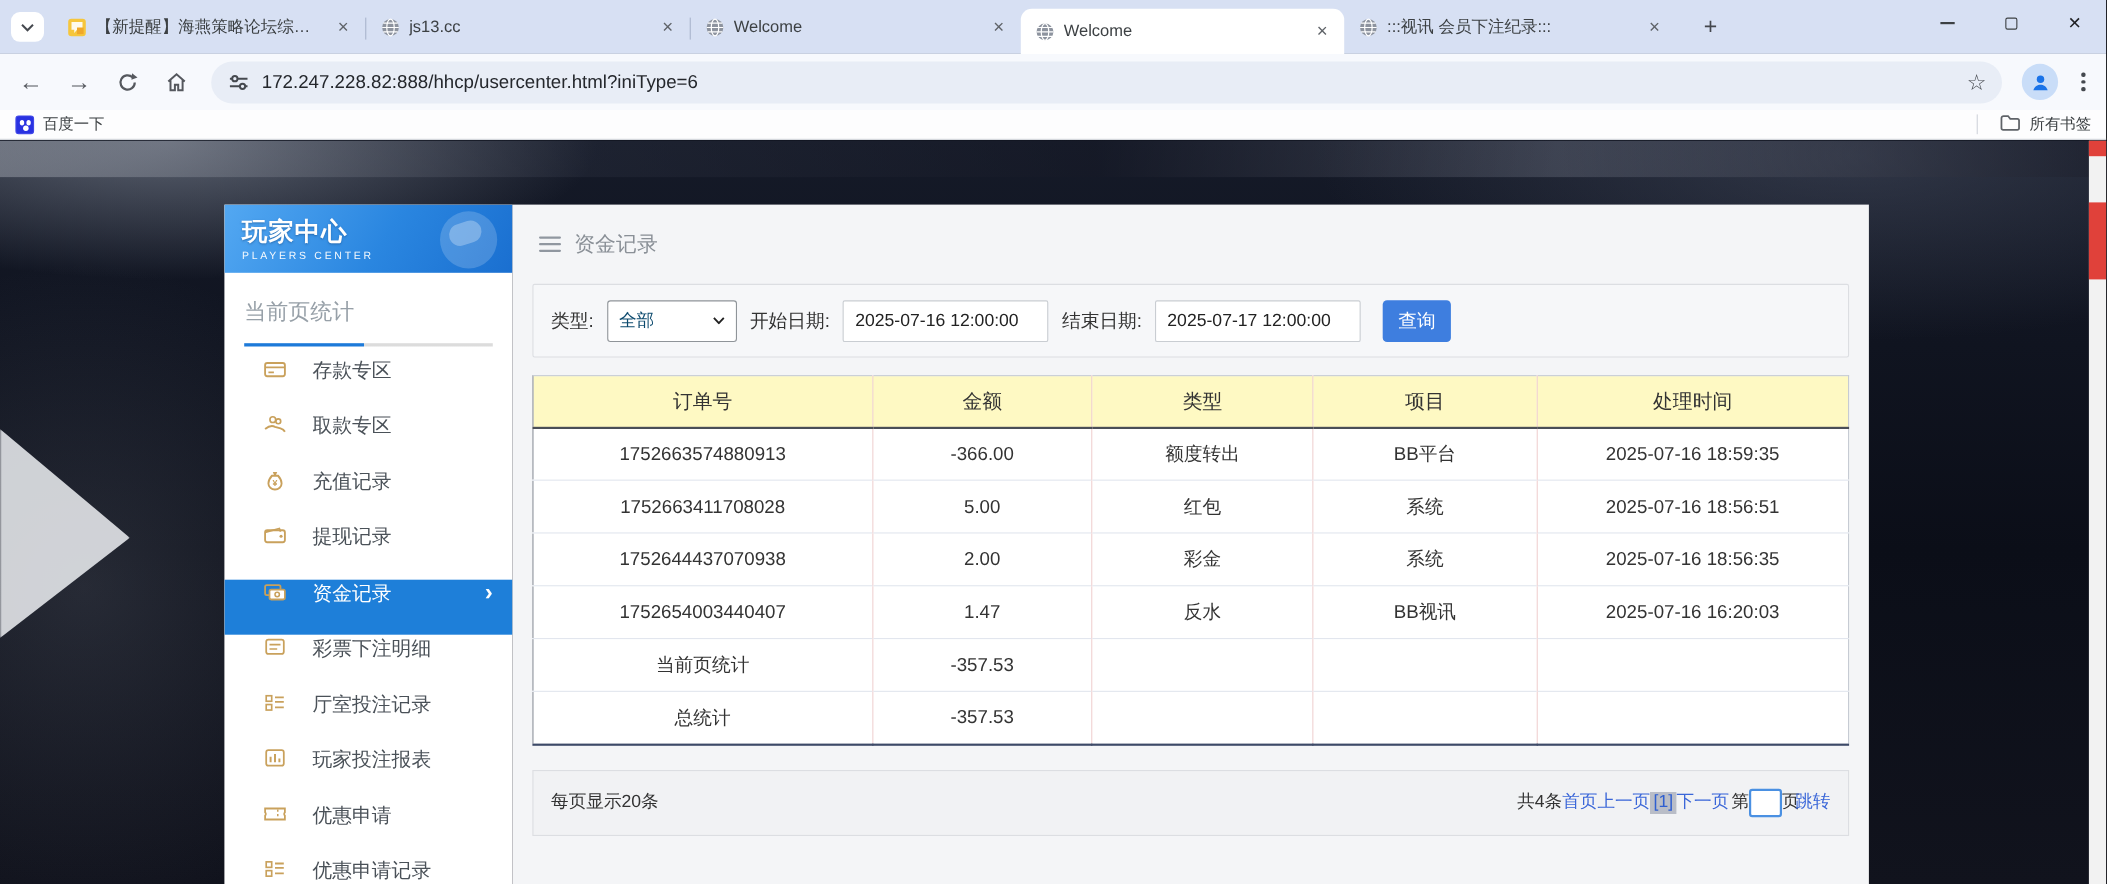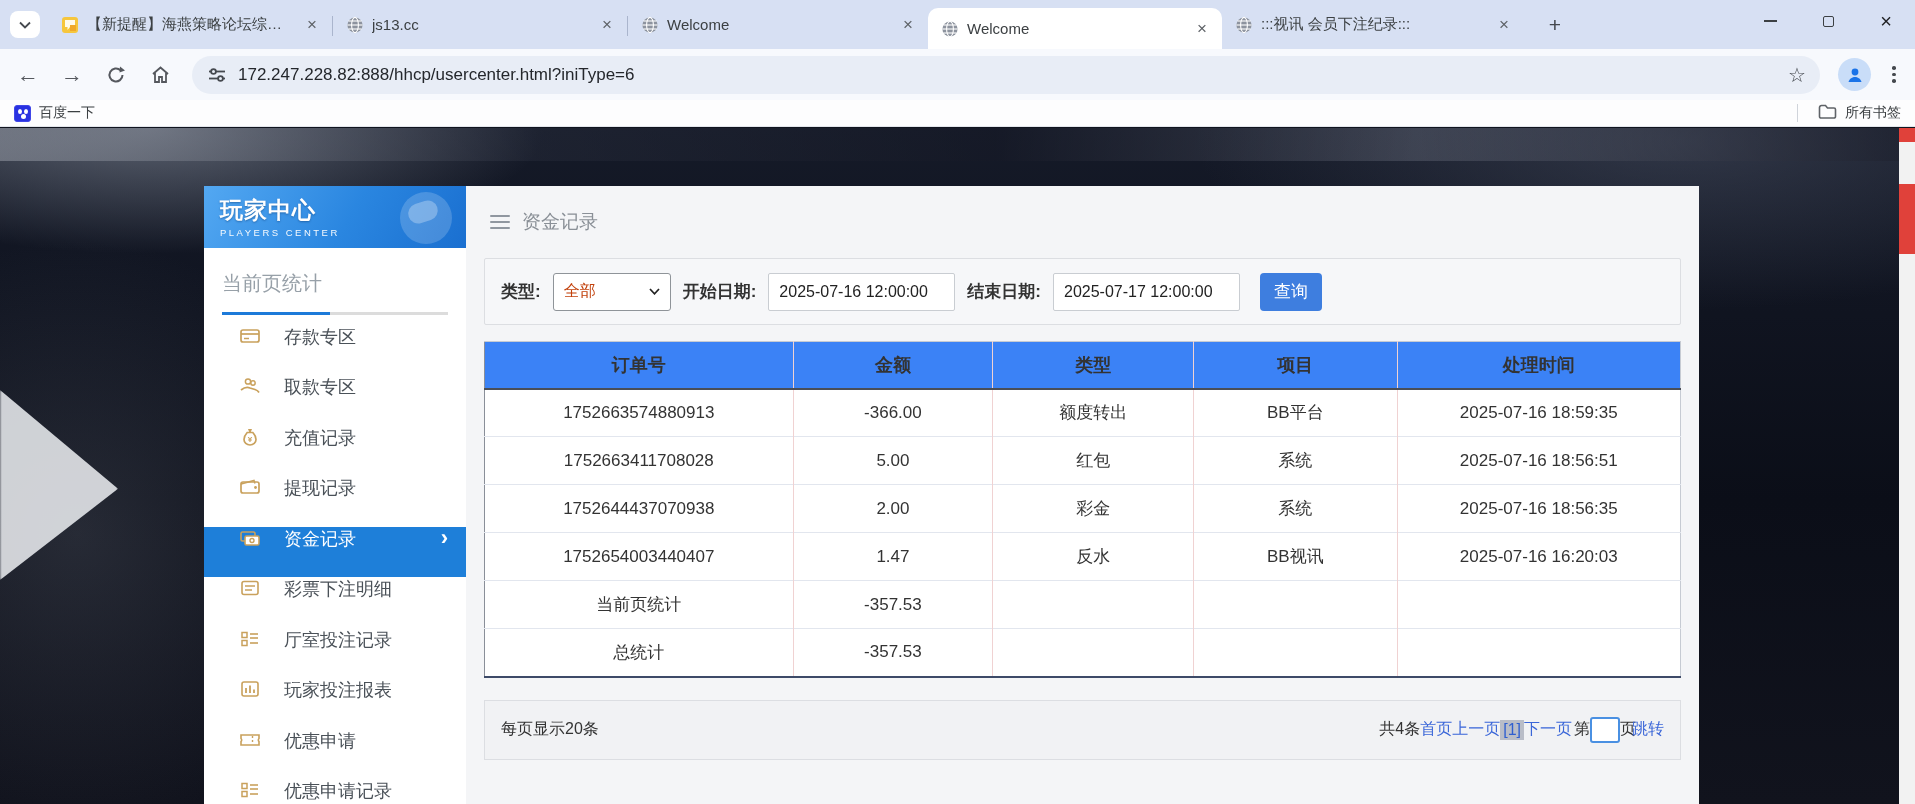--- a/index.html
+++ b/index.html
@@ -68,27 +68,27 @@
   .mitem .chev{position:absolute;right:18px;color:#fff;font-size:22px;font-weight:bold;display:none;line-height:1;}
   .mitem.active .chev{display:block;}
 
   
   .main{position:absolute;left:466px;top:58px;width:1233px;bottom:0;background:#f4f5f7;overflow:hidden;}
   .phead{height:72px;display:flex;align-items:center;padding:0 24px;color:#8a9097;}
   .burger{width:20px;margin-right:12px;display:flex;flex-direction:column;gap:3.5px;}
   .burger i{height:2.5px;background:#9097a0;border-radius:1px;}
   .ptitle{font-size:19px;}
   .filterbox{margin:0 18px;height:67px;border:1px solid #dcdee2;border-radius:2px;background:#f6f7f9;display:flex;align-items:center;padding:0 16px;gap:12px;}
-  .flabel{font-size:17px;color:#333;font-weight:bold;}
-  .fselect{width:118px;height:38px;background:#fff;border:1px solid #8f9499;border-radius:3px;display:flex;align-items:center;padding:0 10px;font-size:16px;color:#c2410c;justify-content:space-between;}
+  .flabel{font-size:17px;color:#333;}
+  .fselect{width:118px;height:38px;background:#fff;border:1px solid #8f9499;border-radius:3px;display:flex;align-items:center;padding:0 10px;font-size:16px;color:#0c4a6e;justify-content:space-between;}
   .finput{width:187px;height:38px;background:#fff;border:1px solid #c9cdd2;border-radius:2px;font-size:16px;color:#222;padding:0 10px;}
   .fbtn{width:62px;height:38px;background:#3e7edf;color:#fff;font-size:17px;border:none;border-radius:4px;margin-left:8px;}
   .tablewrap{margin:16px 18px 0;}
   table.rec{width:100%;border-collapse:collapse;background:#fff;border:1px solid #c6cbd3;border-left:1px solid #8a8f99;border-bottom:2px solid #3d4a68;}
-  table.rec th{height:47px;background:#3b82f6;font-size:18px;font-weight:bold;color:#333;border-bottom:2px solid #4a4e57;border-left:1px solid #f0d2d2;}
+  table.rec th{height:47px;background:#fef9c3;font-size:18px;font-weight:normal;color:#333;border-bottom:2px solid #4a4e57;border-left:1px solid #f0d2d2;}
   table.rec th:first-child{border-left:none;}
   table.rec td{height:48px;font-size:17px;color:#333;text-align:center;border-left:1px solid #f0d2d2;border-top:1px solid #e2e6ee;}
   table.rec td:first-child{border-left:none;}
   .pagbox{margin:22px 18px 0;height:60px;background:#f1f2f4;border:1px solid #dcdee2;display:flex;align-items:center;justify-content:space-between;padding:0 16px;font-size:16px;color:#333;}
   .pager{display:flex;align-items:center;}
   .plink{color:#3a66d8;}
   .pcur{background:#b9bdc7;color:#2f5fd0;padding:1px 3px;}
   .pjump{width:30px;height:26px;border:2px solid #4a90e2;border-radius:3px;background:#fff;}
 
   

